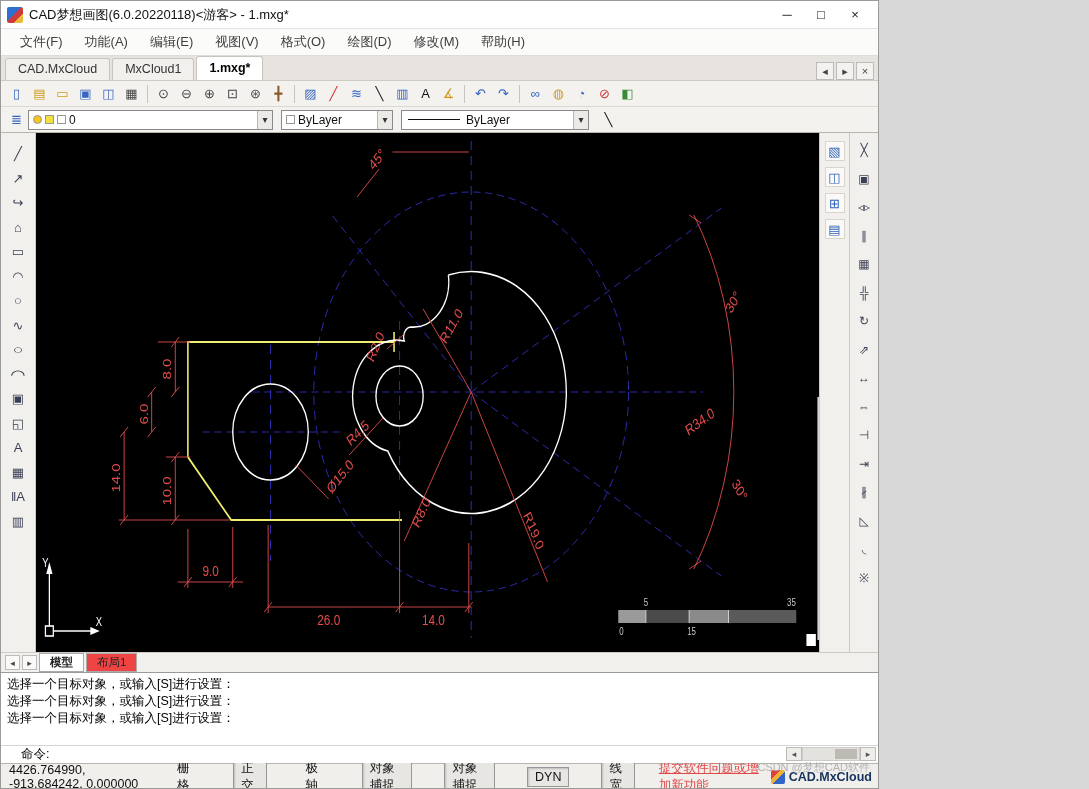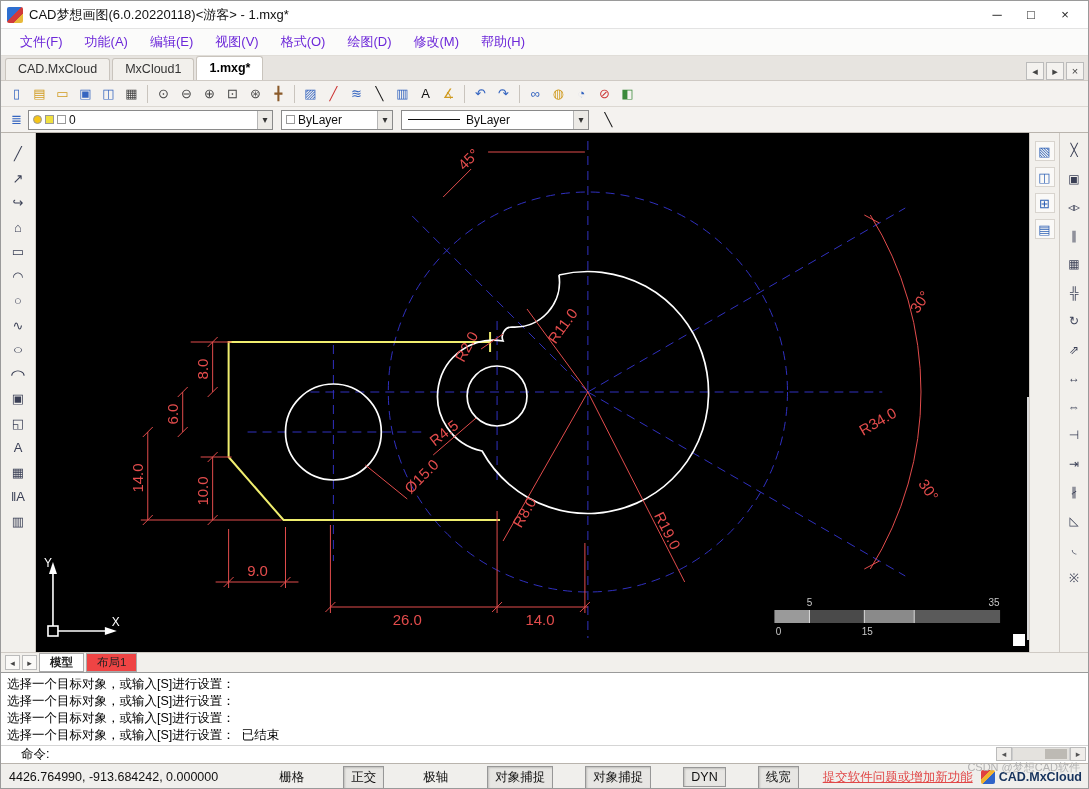--- a/index.html
+++ b/index.html
@@ -1,26 +1,26 @@
 <!DOCTYPE html>
 <html><head>
 <meta charset="utf-8">
 <style>
   html,body{margin:0;padding:0;background:#d8d8d8;}
   *{box-sizing:border-box;font-family:"Liberation Sans",sans-serif;}
-  .app{position:relative;width:1089px;height:789px;background:#f0efed;overflow:hidden;border:1px solid #9a9a9a;}
+  .app{position:relative;width:879px;height:789px;background:#f0efed;overflow:hidden;border:1px solid #9a9a9a;}
   
   .titlebar{height:28px;background:#ffffff;display:flex;align-items:center;padding:0 6px;border-bottom:1px solid #e3e3e3;}
   .app-icon{width:16px;height:16px;margin-right:6px;background:linear-gradient(135deg,#2f6fd0 0 45%,#d03a3a 45% 70%,#e8b93a 70% 100%);transform:rotate(0deg);border-radius:2px;}
   .title{font-size:13px;color:#111;}
   .win-btns{margin-left:auto;display:flex;}
   .wbtn{width:34px;height:24px;line-height:24px;text-align:center;font-size:13px;color:#222;}
   
   .menubar{height:27px;background:#fbfbfa;display:flex;align-items:center;padding-left:8px;border-bottom:1px solid #e0ddd8;}
-  .menu-item{padding:3px 11px;font-size:13px;color:#6d28d9;}
+  .menu-item{padding:3px 11px;font-size:13px;color:#404040;}
   
   .tabrow{height:25px;background:#e7e4e0;display:flex;align-items:flex-end;padding-left:4px;border-bottom:1px solid #cfcac4;}
   .dtab{height:22px;line-height:21px;padding:0 12px;font-size:12.5px;color:#333;background:#f2f0ec;border:1px solid #c9c4bd;border-bottom:none;border-radius:3px 3px 0 0;margin-right:2px;}
   .dtab.active{background:#ffffff;font-weight:bold;color:#000;height:24px;line-height:23px;}
   .tabctl{margin-left:auto;display:flex;align-items:center;padding-right:4px;}
   .tcbtn{width:18px;height:18px;line-height:17px;text-align:center;font-size:11px;color:#444;border:1px solid #bbb;background:#f4f2ef;margin-left:2px;}
   
   .toolbar{height:26px;background:#f4f2ef;display:flex;align-items:center;padding-left:4px;border-bottom:1px solid #dcd8d2;}
   .tbtn{width:21px;height:21px;line-height:20px;text-align:center;font-size:13px;margin:0 1px;border:1px solid transparent;color:#333;}
   .tsep{width:1px;height:18px;background:#c9c4bd;margin:0 4px;}
@@ -330,21 +330,20 @@
     <div class="sbtn">◂</div>
     <div class="sbtn">▸</div>
     <div class="stab active">模型</div>
     <div class="stab">布局1</div>
   </div>
 
   <div class="cmdarea">
     <div class="cmdline">选择一个目标对象，或输入[S]进行设置：</div>
     <div class="cmdline">选择一个目标对象，或输入[S]进行设置：</div>
     <div class="cmdline">选择一个目标对象，或输入[S]进行设置：</div>
-    <div class="cmdline">选择一个目标对象，或输入[S]进行设置：  已结束</div>
   </div>
 
   <div class="promptline">
     <span>命令:</span>
     <div class="cmdscroll">
       <div class="csbtn">◂</div>
       <div class="cstrack">
           <div class="csthumb"></div>
         </div>
       <div class="csbtn">▸</div>

